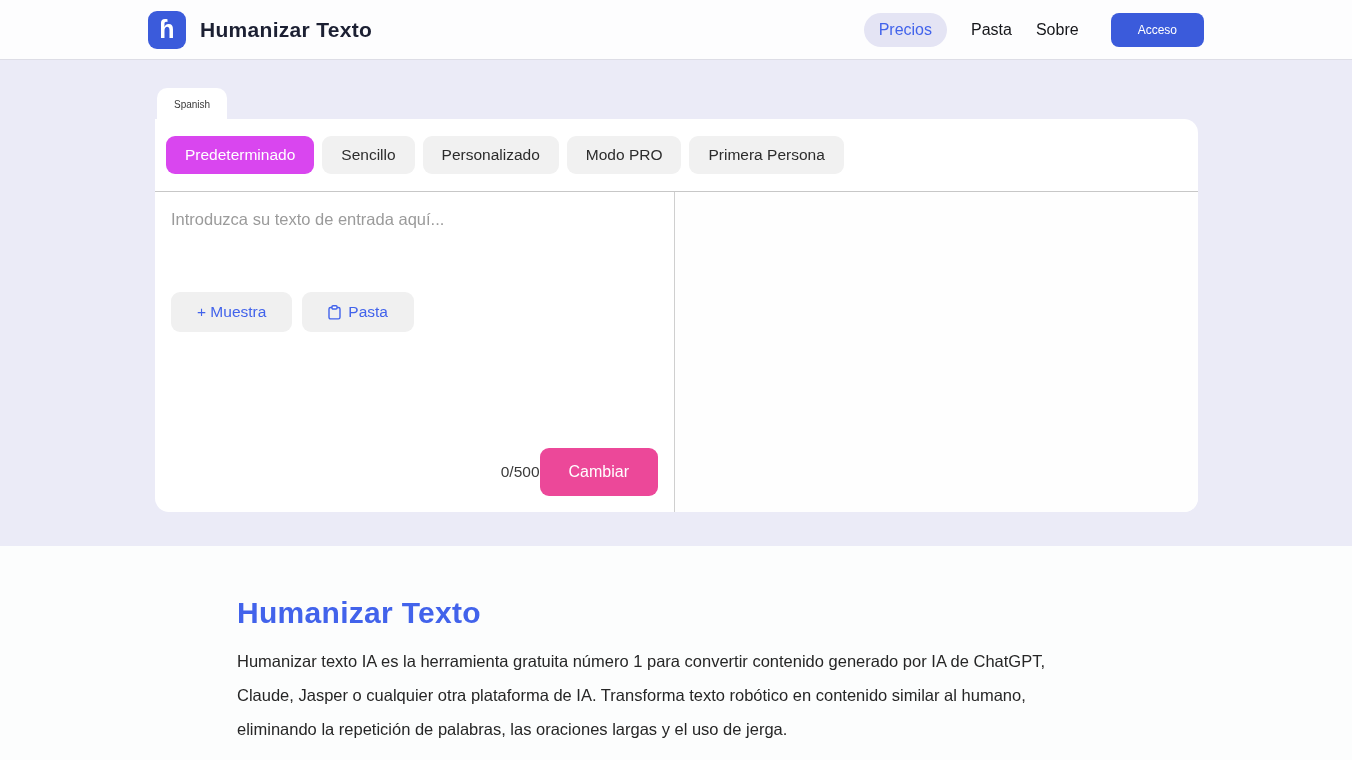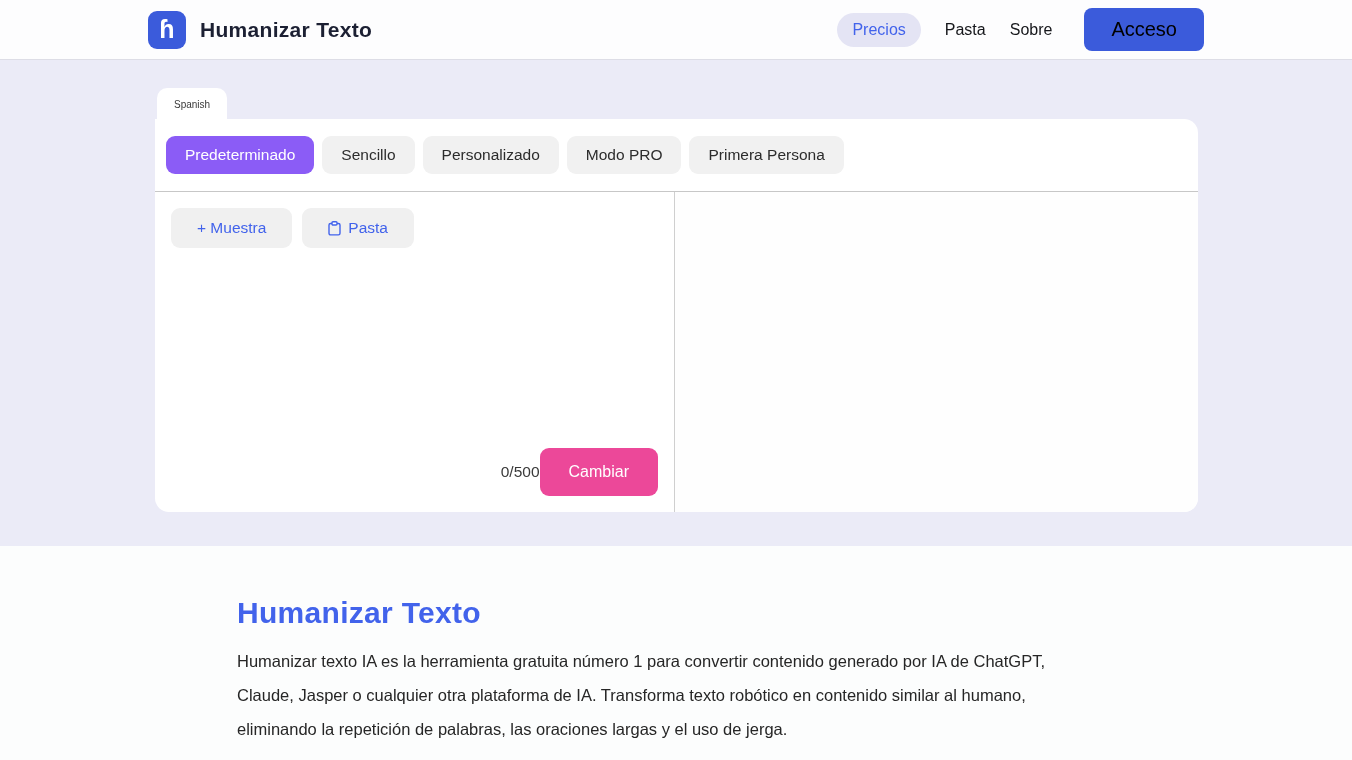--- a/index.html
+++ b/index.html
@@ -47,22 +47,22 @@
     background: #e4e4f4;
     color: #4263eb;
     padding: 8px 15px;
     border-radius: 18px;
     font-size: 16px;
     cursor: pointer;
   }
   .nav-link { font-size: 16px; color: #15161a; cursor: pointer; }
   .login-btn {
     background: #3b5bdb;
-    color: #000000;
-    font-size: 20px;
+    color: #ffffff;
+    font-size: 12px;
     padding: 10px 27px;
     border-radius: 8px;
     border: none;
     cursor: pointer;
     font-family: "Liberation Sans", sans-serif;
     margin-left: 8px;
   }
 
   
   .main {
@@ -98,21 +98,21 @@
     border: none;
     background: #f1f1f1;
     color: #2c2c2c;
     font-size: 15.5px;
     padding: 10px 19px;
     border-radius: 9px;
     cursor: pointer;
     font-family: "Liberation Sans", sans-serif;
     white-space: nowrap;
   }
-  .mode-btn.active { background: #8b5cf6; color: #ffffff; }
+  .mode-btn.active { background: #d946ef; color: #ffffff; }
 
   .panels { display: flex; flex: 1; }
   .panel-input {
     width: 520px;
     border-right: 1px solid #cfcfcf;
     display: flex;
     flex-direction: column;
     position: relative;
   }
   .panel-output { flex: 1; background: #fefefe; }
@@ -216,20 +216,21 @@
     <div class="modes-row">
       <button class="mode-btn active">Predeterminado</button>
       <button class="mode-btn">Sencillo</button>
       <button class="mode-btn">Personalizado</button>
       <button class="mode-btn">Modo PRO</button>
       <button class="mode-btn">Primera Persona</button>
     </div>
 
     <div class="panels">
       <section class="panel-input">
+        <textarea class="input-textarea" placeholder="Introduzca su texto de entrada aquí..." style=""></textarea>
 
         <div class="sample-row">
           <button class="sample-btn">+ Muestra</button>
           <button class="sample-btn">
             <span class="clip-icon">
               <svg width="13" height="15" viewBox="0 0 13 15" fill="none" stroke="#4263eb" stroke-width="1.4">
                 <rect x="1" y="2.5" width="11" height="11.4" rx="1.6"></rect>
                 <rect x="4" y="0.8" width="5" height="3.2" rx="1" fill="#ffffff"></rect>
               </svg>
             </span>

